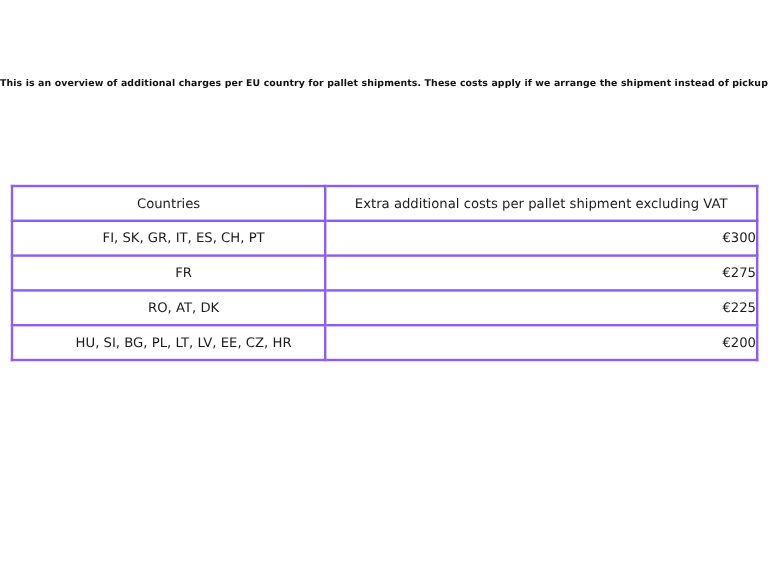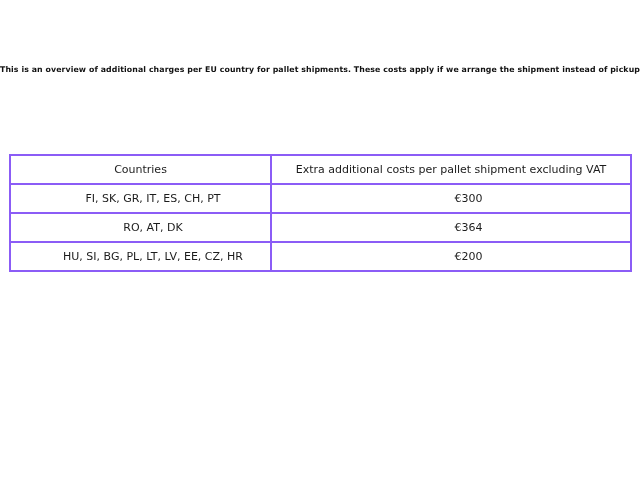--- a/index.html
+++ b/index.html
@@ -50,21 +50,21 @@
     overflow: hidden;
   }
   table.charges-table th {
     text-align: center;
   }
   table.charges-table td.cell-countries {
     text-align: center;
     padding-left: 25px;
   }
   table.charges-table td.cell-cost {
-    text-align: center;
+    text-align: right;
     padding-left: 35px;
   }
 </style>
 </head>
 <body>
 
 <div class="figure-caption">This is an overview of additional charges per EU country for pallet shipments. These costs apply if we arrange the shipment instead of pickup.</div>
 
 <table class="charges-table">
   <colgroup>
@@ -76,21 +76,25 @@
       <th>Countries</th>
       <th>Extra additional costs per pallet shipment excluding VAT</th>
     </tr>
   </thead>
   <tbody>
     <tr>
       <td class="cell-countries">FI, SK, GR, IT, ES, CH, PT</td>
       <td class="cell-cost">€300</td>
     </tr>
     <tr>
+      <td class="cell-countries">FR</td>
+      <td class="cell-cost">€275</td>
+    </tr>
+    <tr>
       <td class="cell-countries">RO, AT, DK</td>
-      <td class="cell-cost">€364</td>
+      <td class="cell-cost">€225</td>
     </tr>
     <tr>
       <td class="cell-countries">HU, SI, BG, PL, LT, LV, EE, CZ, HR</td>
       <td class="cell-cost">€200</td>
     </tr>
   </tbody>
 </table>
 
 </body></html>

